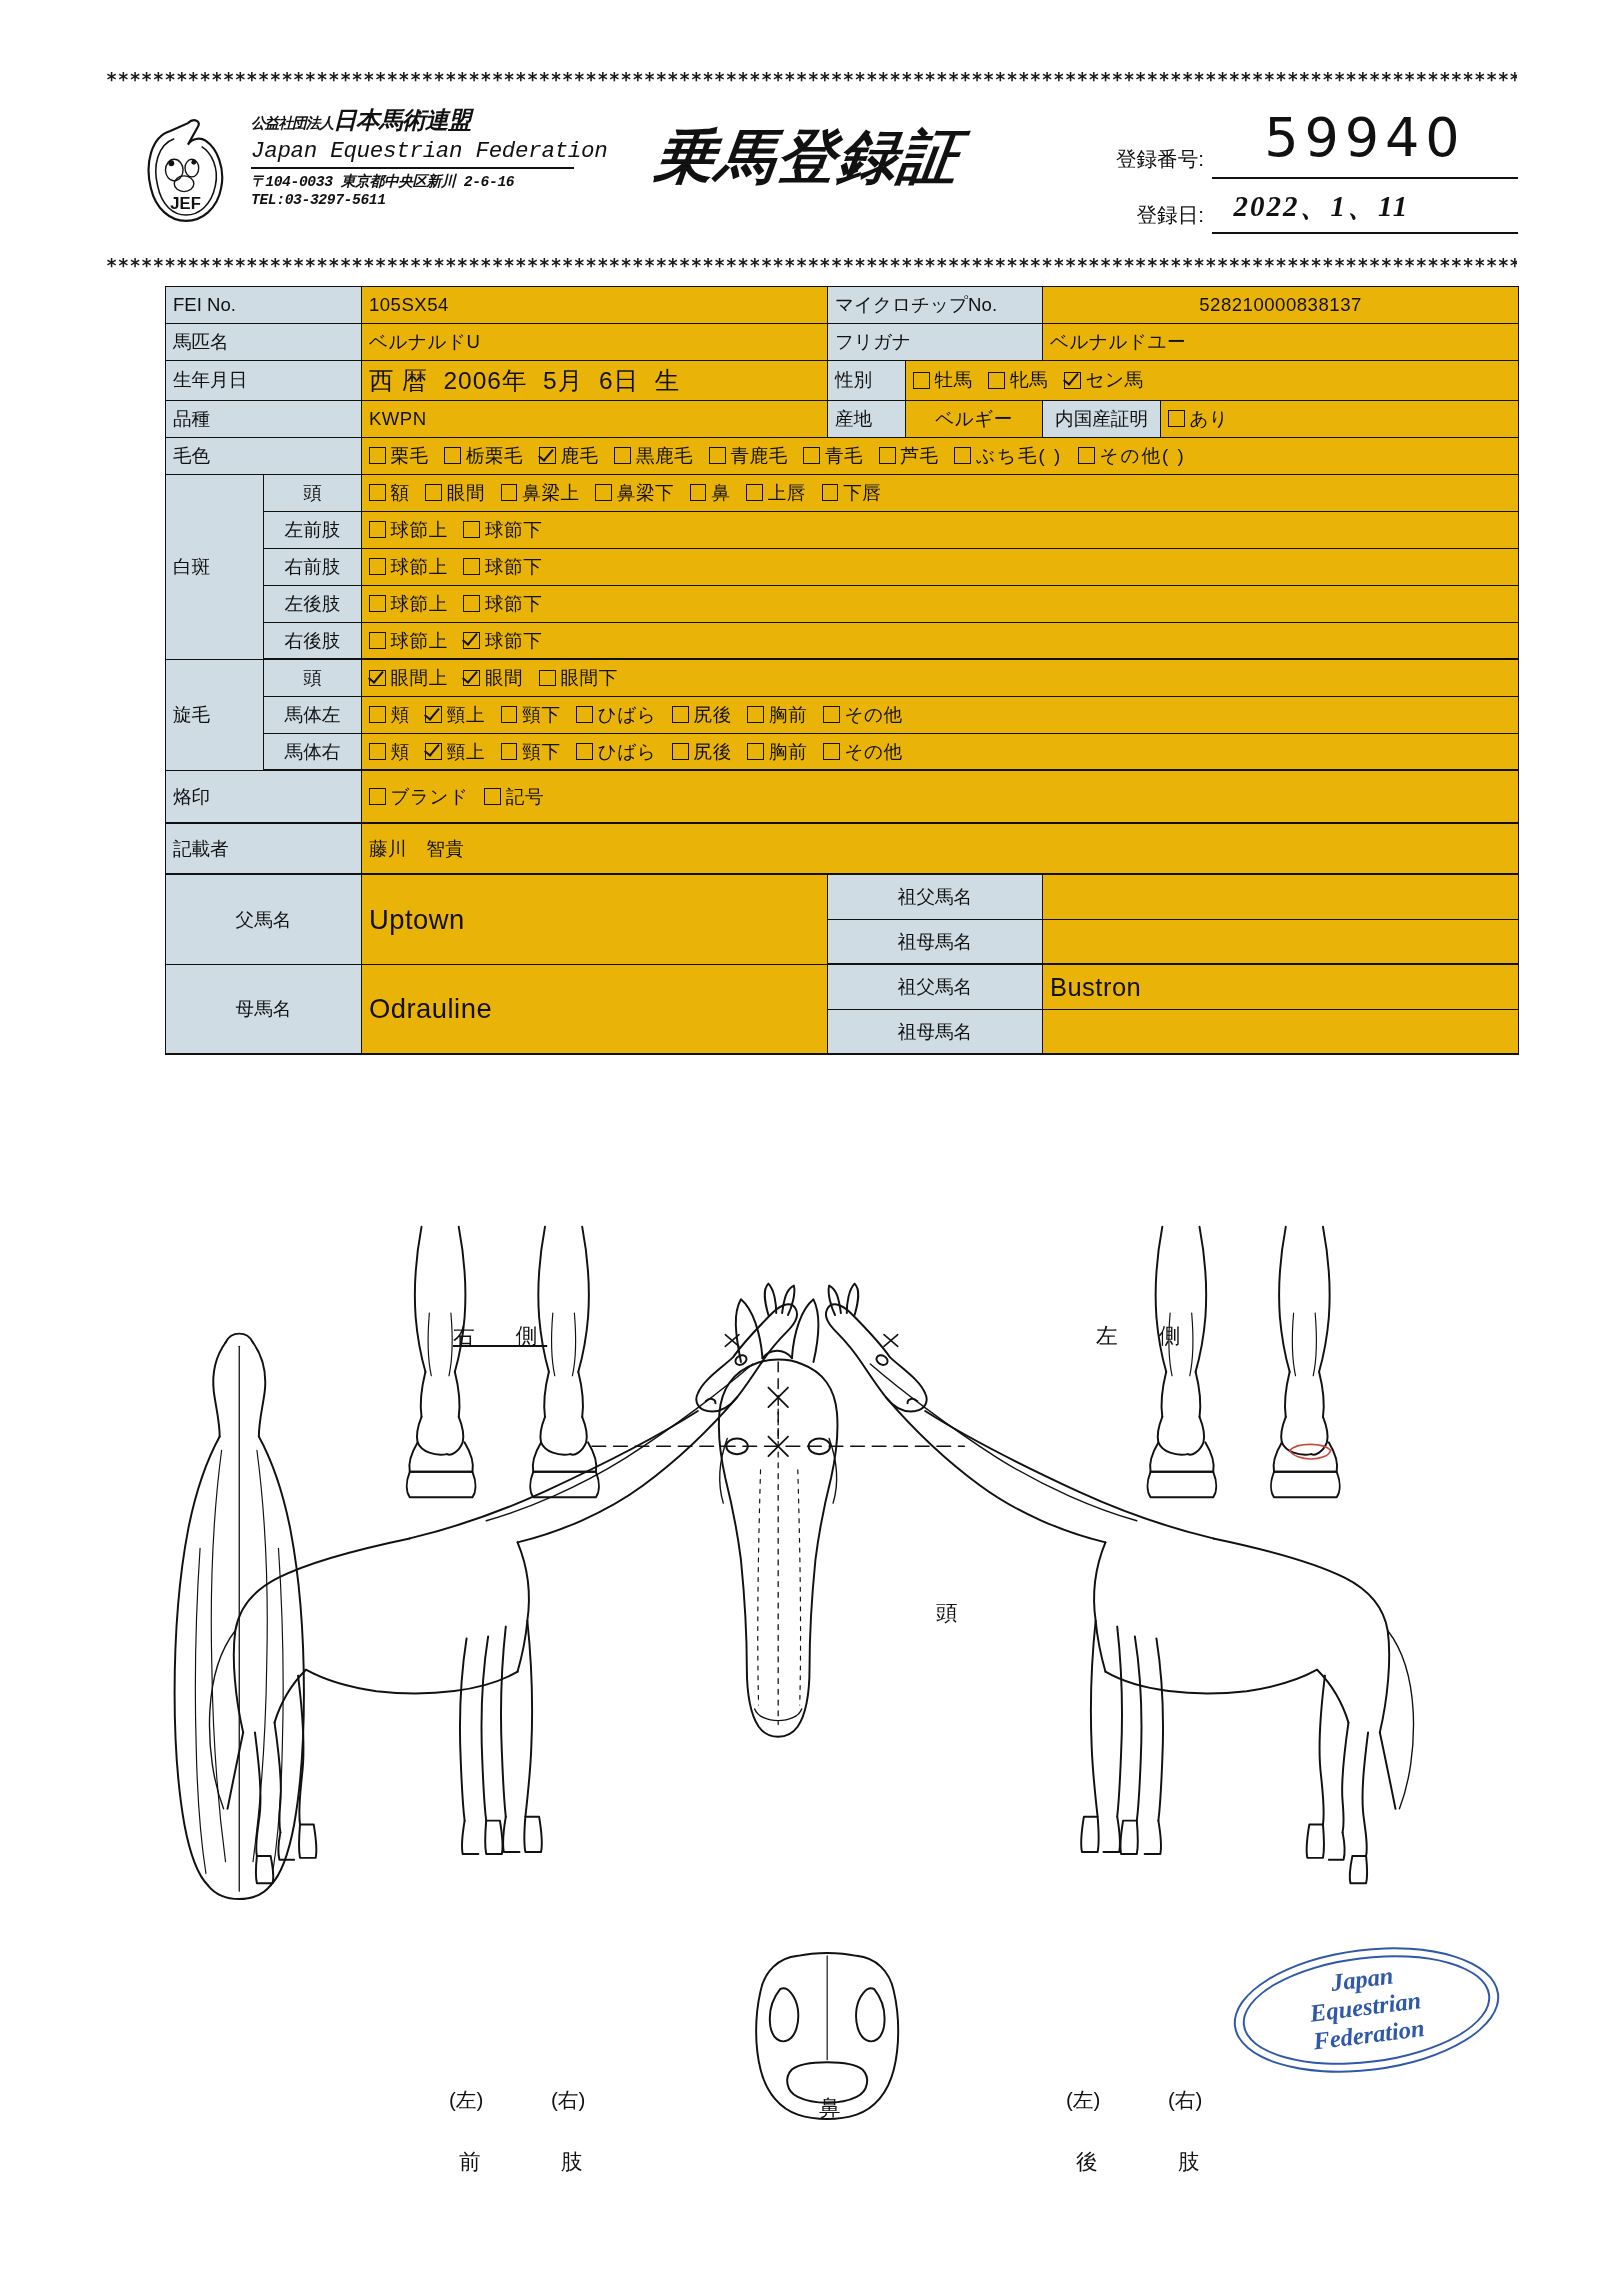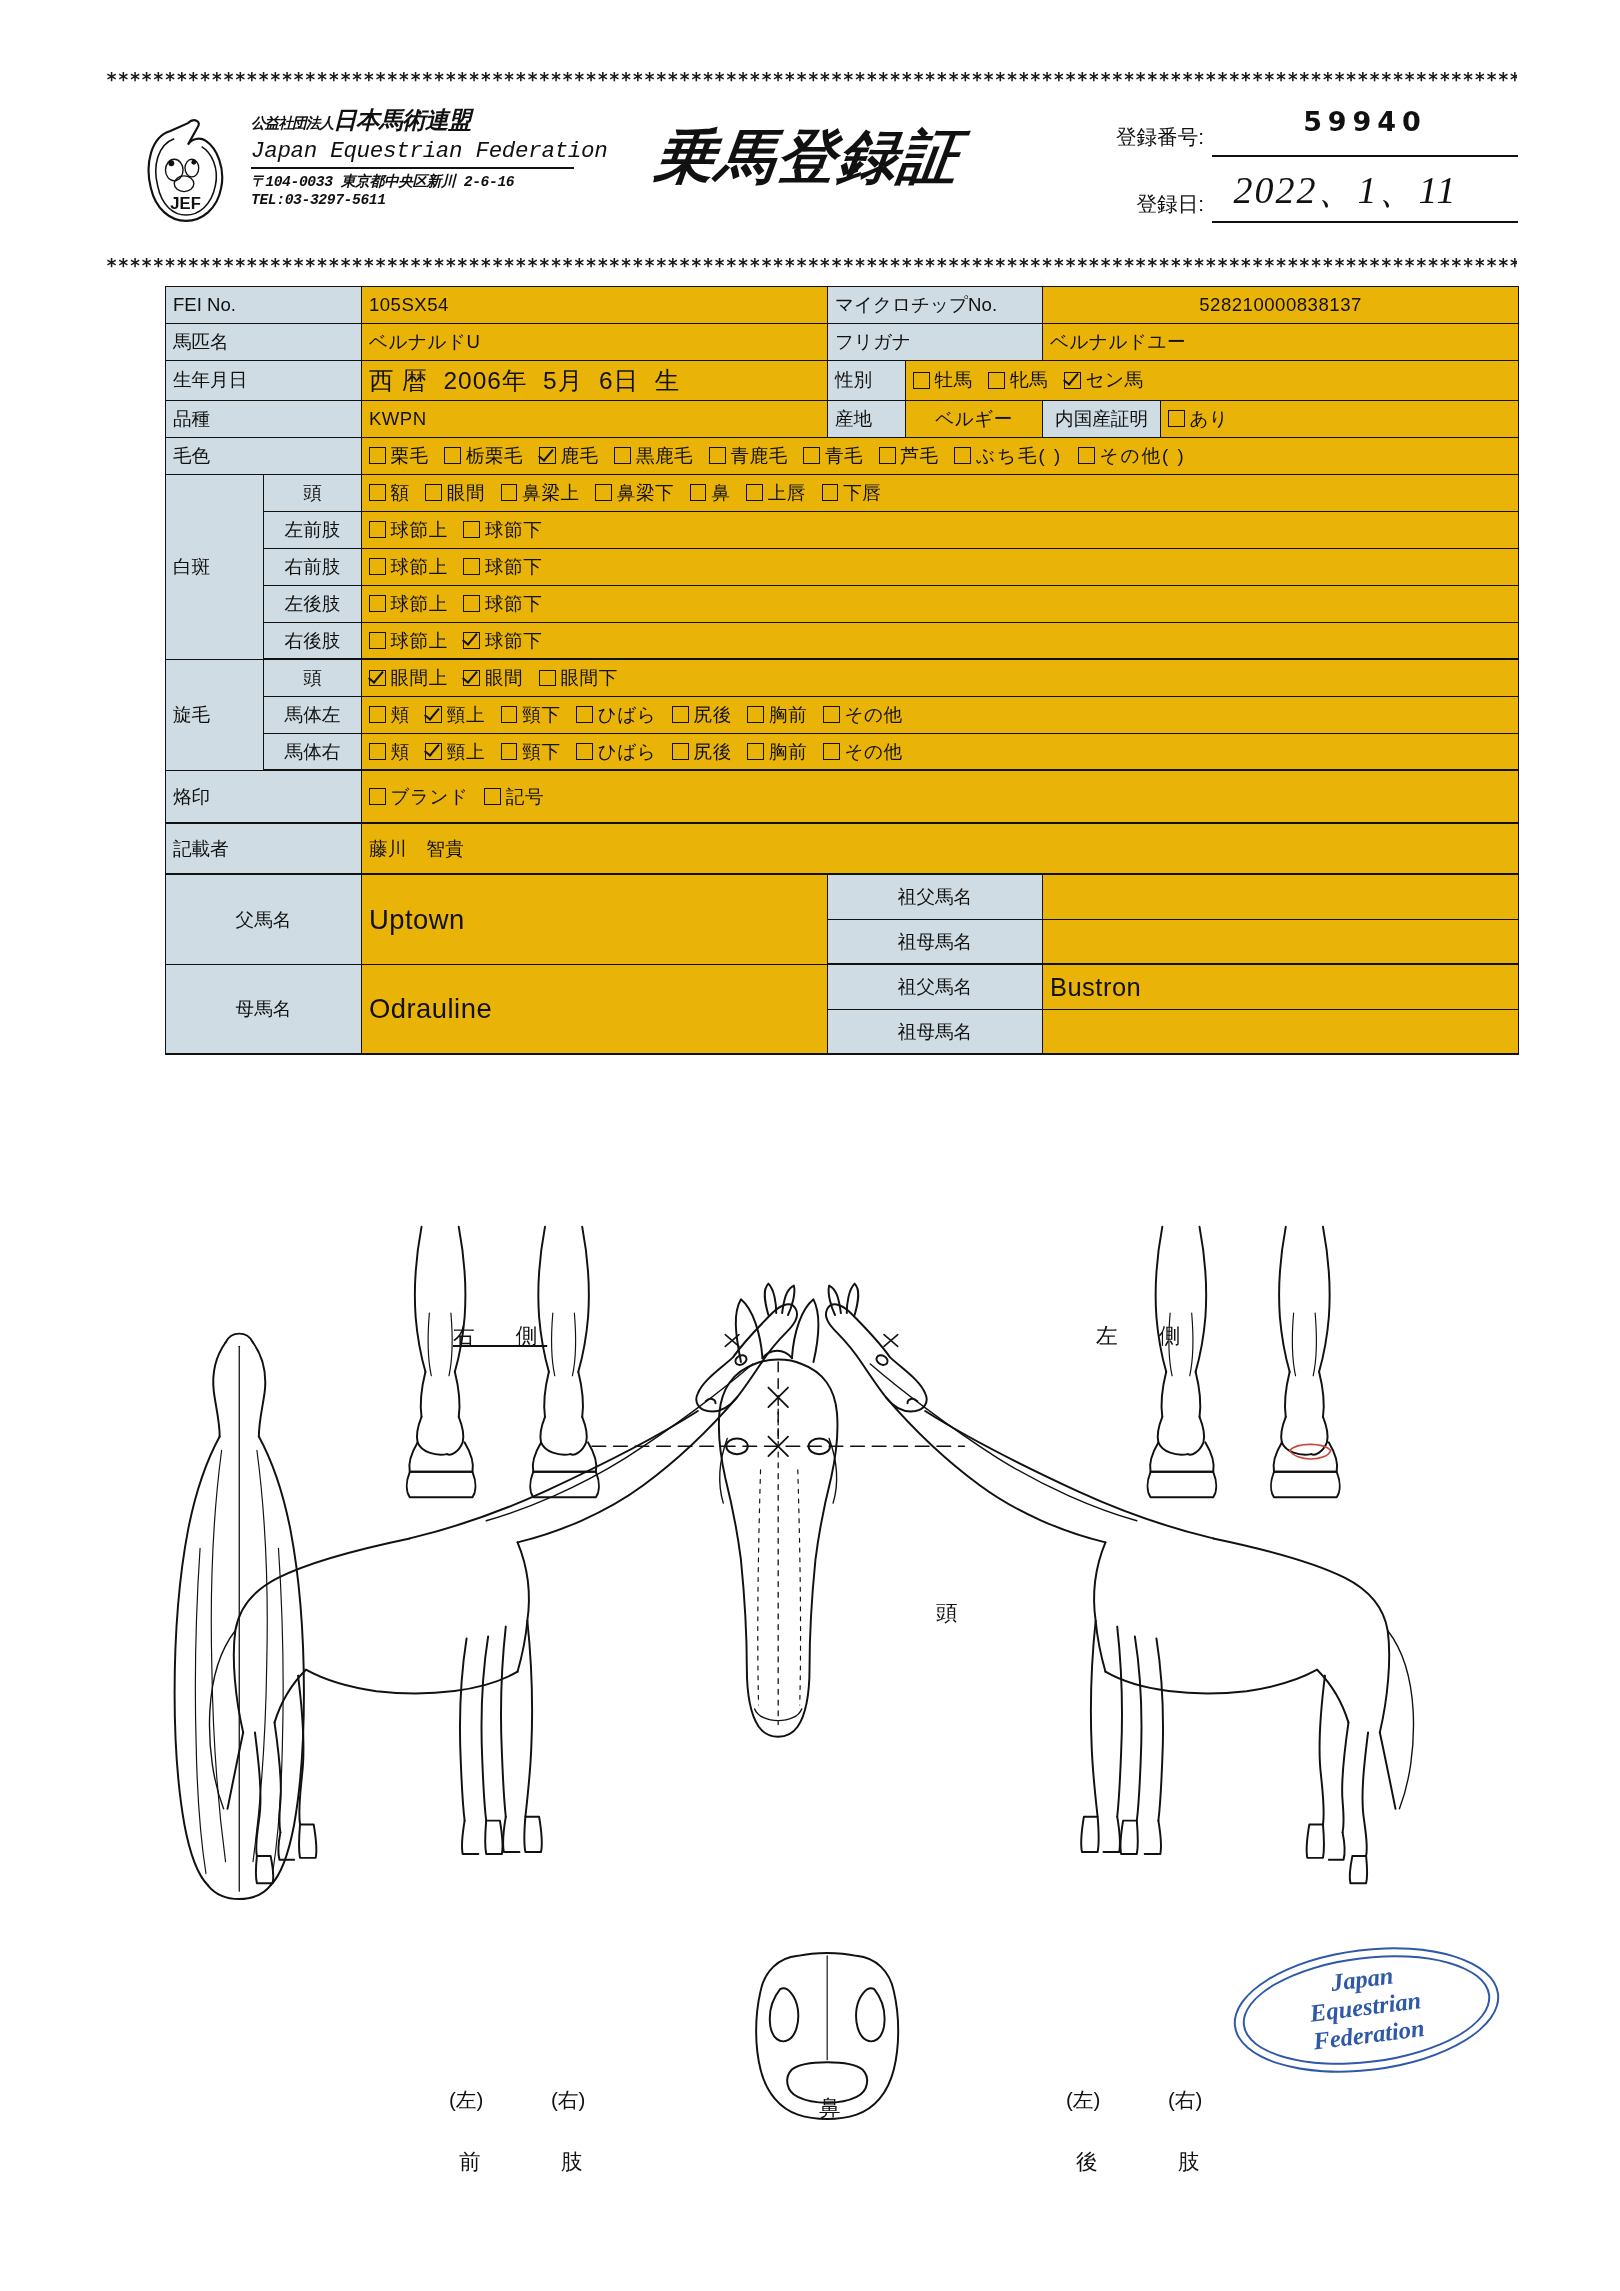--- a/index.html
+++ b/index.html
@@ -133,31 +133,30 @@
     font-weight: normal;
     white-space: nowrap;
     padding-bottom: 5.9px;
     width: 137px;
     text-align: right;
     padding-right: 7.8px;
   }
   .reg-value {
     flex: 1;
     border-bottom: 2.9px solid #111;
-    font-size: 27px;
+    font-size: 54px;
     letter-spacing: 5.9px;
     text-align: center;
-    padding-bottom: 18px;
+    padding-bottom: 8px;
     font-family: "DejaVu Sans", sans-serif;
+  }
+  .reg-value.hand {
+    font-size: 29px;
+    font-style: italic;
     font-weight: bold;
-  }
-  .reg-value.hand {
-    font-size: 38px;
-    font-style: italic;
-    font-weight: normal;
     letter-spacing: 2px;
     text-align: left;
     padding-left: 21.6px;
     padding-bottom: 5.9px;
     font-family: "Liberation Serif", serif;
   }
 
   
   .maintable {
     position: absolute;

